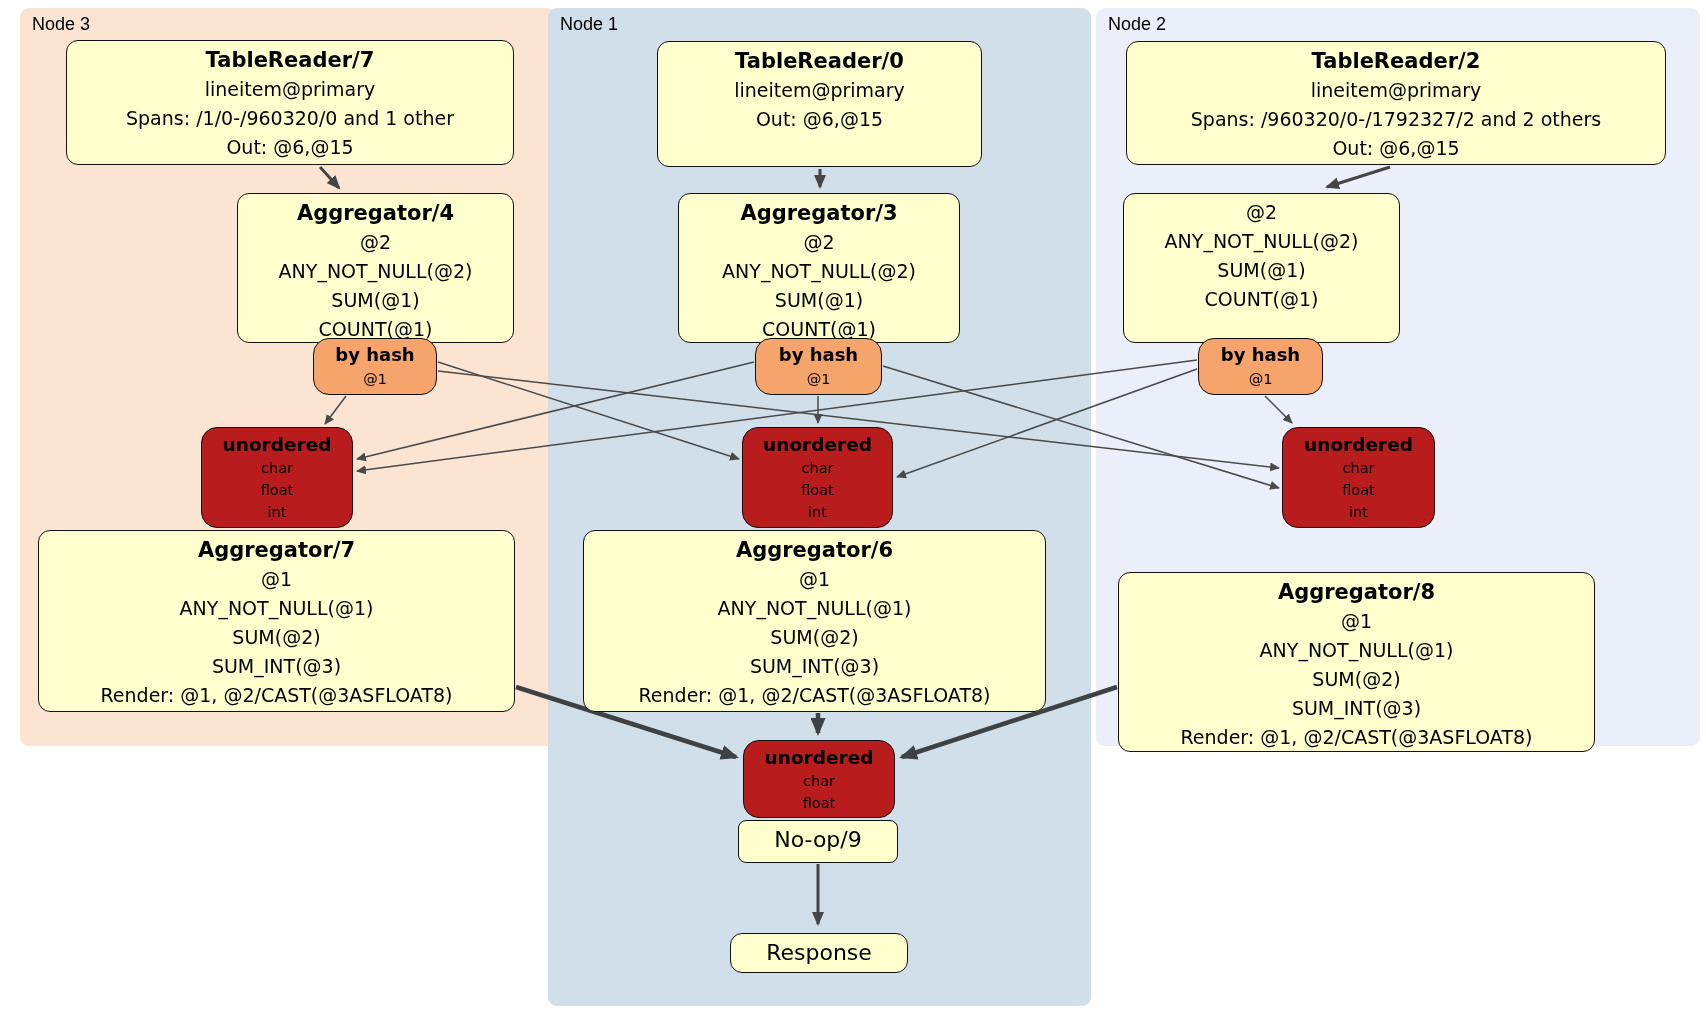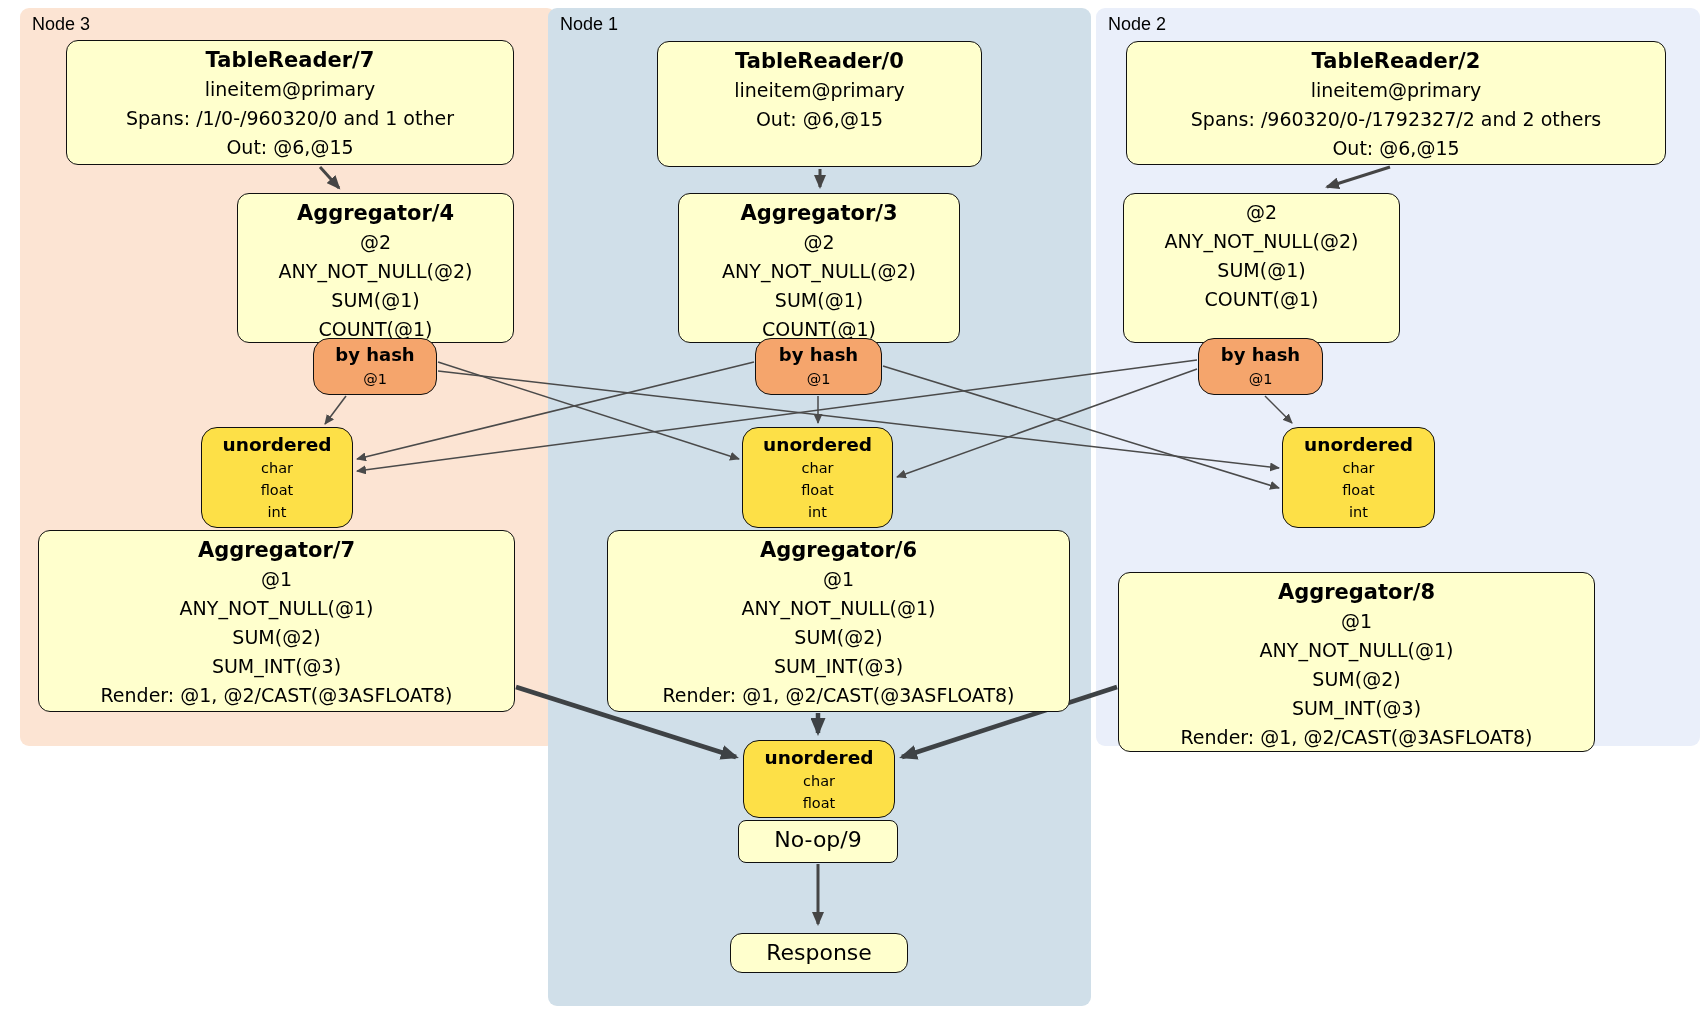--- a/index.html
+++ b/index.html
@@ -13,40 +13,40 @@
   #region-node2{left:1096px;top:8px;width:604px;height:738px;background:#eaeffa;}
   svg.edges{position:absolute;left:0;top:0;z-index:1;}
   .box{position:absolute;z-index:2;box-sizing:border-box;border:1.7px solid #101010;
        text-align:center;color:#000;}
   .ybox{background:#ffffcd;border-radius:12px;padding-top:4px;}
   .ybox .btitle{font-size:21px;font-weight:bold;line-height:30px;}
   .ybox .bline{font-size:19px;line-height:29px;white-space:nowrap;}
   .obox{background:#f5a56c;border-radius:16px;padding-top:3px;}
   .obox .btitle{font-size:18px;font-weight:bold;line-height:26px;}
   .obox .bline{font-size:14.5px;line-height:22px;}
-  .bbox{background:#fde047;border-radius:16px;padding-top:5px;}
+  .bbox{background:#b91c1c;border-radius:16px;padding-top:5px;}
   .bbox .btitle{font-size:18.5px;font-weight:bold;line-height:24px;}
   .bbox .bline{font-size:14.5px;line-height:22px;}
   .sbox{background:#ffffcd;border-radius:8px;}
   .sbox .btitle{font-size:22px;font-weight:normal;line-height:38px;}
   
   #tr1 {left:66px;  top:40px; width:448px;height:125px;}
   #tr0 {left:657px; top:41px; width:325px;height:126px;}
   #tr2 {left:1126px;top:41px; width:540px;height:124px;}
   #agg4{left:237px; top:193px;width:277px;height:150px;}
   #agg3{left:678px; top:193px;width:282px;height:150px;}
   #agg5{left:1123px;top:193px;width:277px;height:150px;}
   #bh3 {left:313px; top:338px;width:124px;height:57px;}
   #bh1 {left:755px; top:338px;width:127px;height:57px;}
   #bh2 {left:1198px;top:338px;width:125px;height:57px;}
   #un3 {left:201px; top:427px;width:152px;height:101px;}
   #un1 {left:742px; top:427px;width:151px;height:101px;}
   #un2 {left:1282px;top:427px;width:153px;height:101px;}
   #agg7{left:38px;  top:530px;width:477px;height:182px;}
-  #agg6{left:583px; top:530px;width:463px;height:182px;margin-left:24px;}
+  #agg6{left:583px; top:530px;width:463px;height:182px;}
   #agg8{left:1118px;top:532px;width:477px;height:180px;margin-top:40px;}
   #unf {left:743px; top:740px;width:152px;height:78px;}
   #noop{left:738px; top:820px;width:160px;height:43px;}
   #resp{left:730px; top:933px;width:178px;height:40px;border-radius:12px;}
   line.thin {stroke:#4a4a4a;stroke-width:1.5px;}
   line.med  {stroke:#454545;stroke-width:3px;}
   line.thick{stroke:#3e4245;stroke-width:4.5px;}
 </style>
 </head>
 <body>

